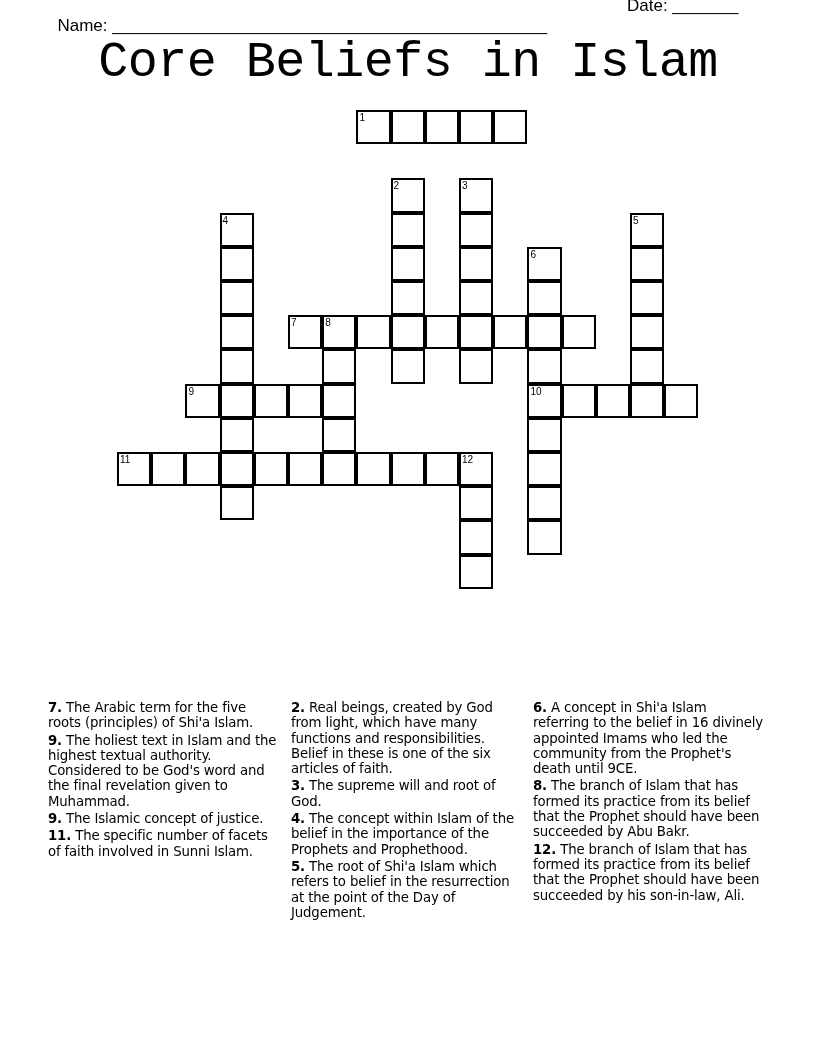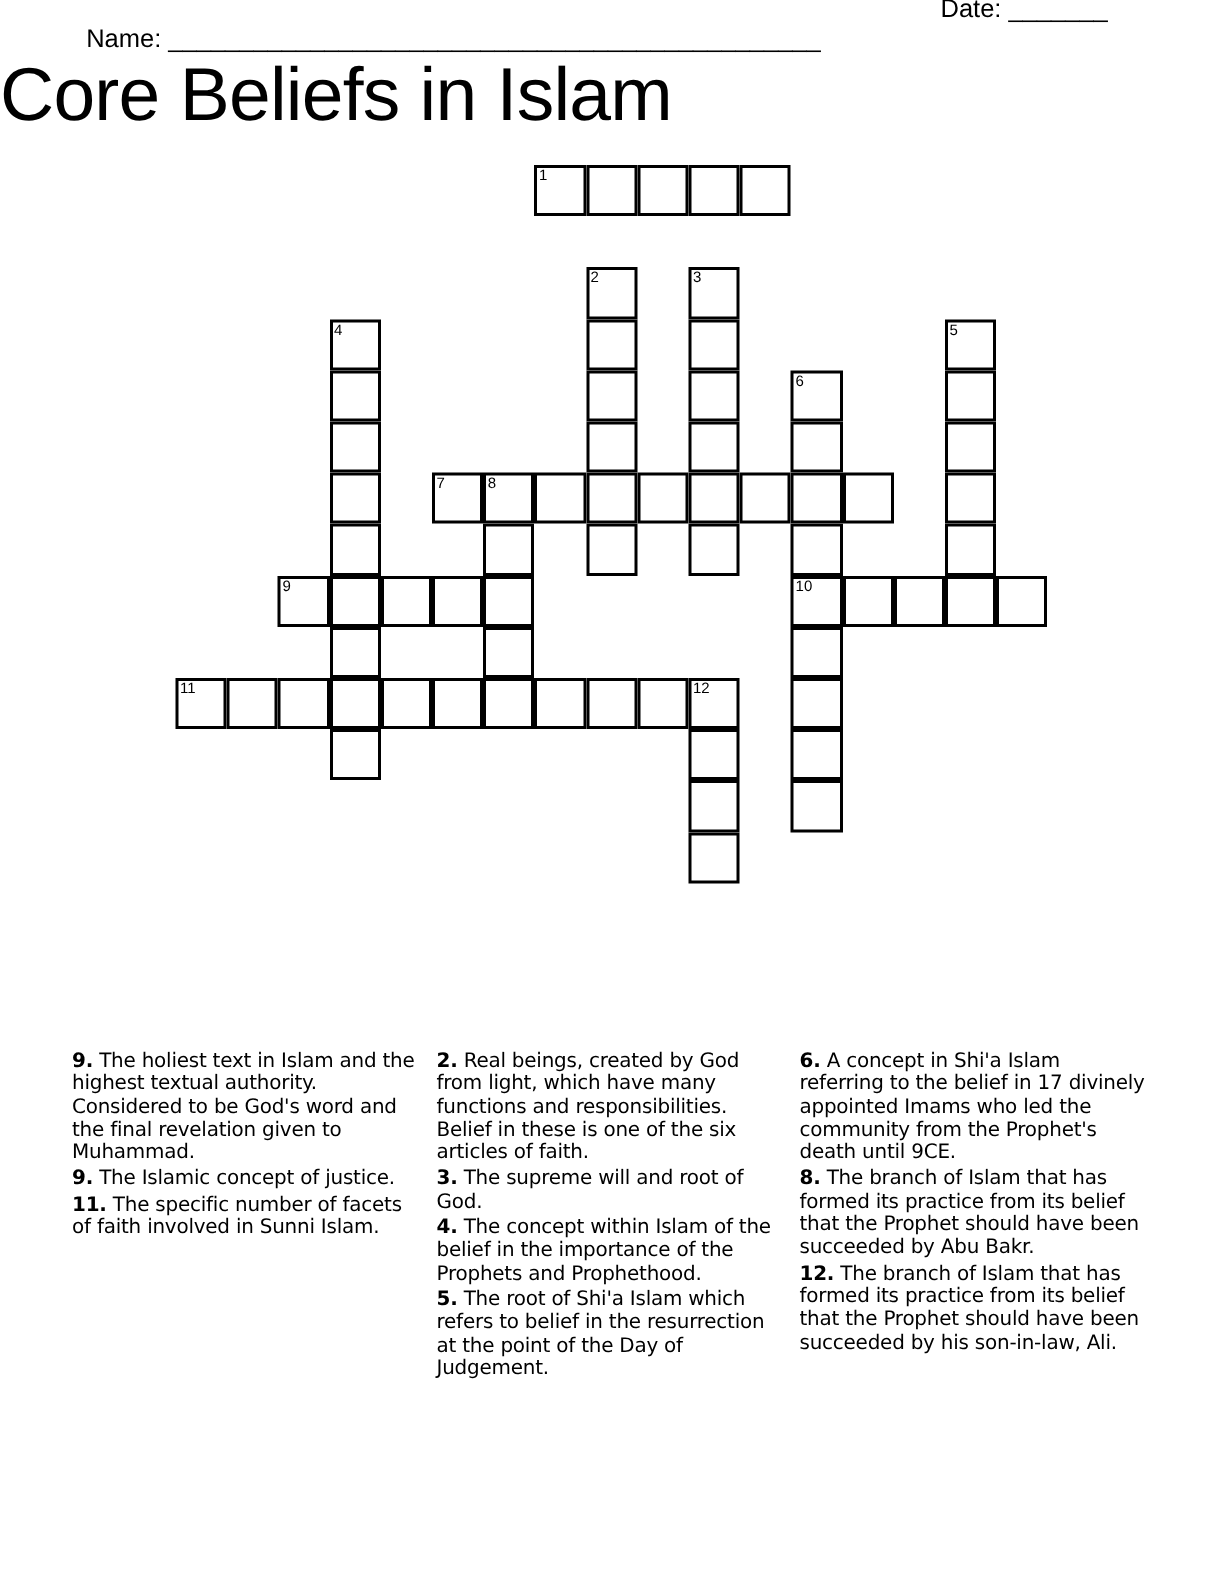--- a/index.html
+++ b/index.html
@@ -27,21 +27,22 @@
       position: absolute;
       left: 579px;
       top: 0;
       white-space: pre;
     }
     .title {
       position: absolute;
       top: 30px;
       left: 0;
       width: 816px;
-      font-family: Liberation Sans, sans-serif;
+      text-align: center;
+      font-family: Liberation Mono, monospace;
       font-size: 50px;
       line-height: 66px;
       letter-spacing: -0.5px;
     }
     .grid {
       position: absolute;
       left: 0;
       top: 0;
       width: 816px;
       height: 700px;
@@ -186,29 +187,30 @@
     <div class="cell" style="left: 424.8px; top: 452px;"></div>
     <div class="cell" style="left: 459px; top: 452px;">
       <span class="num">12</span>
     </div>
     <div class="cell" style="left: 459px; top: 486.2px;"></div>
     <div class="cell" style="left: 459px; top: 520.4px;"></div>
     <div class="cell" style="left: 459px; top: 554.6px;"></div>
   </div>
 
 <div class="clues col-across">
+  <div class="clue"><b>7.</b><span> The Arabic term for the five roots (principles) of Shi'a Islam.</span></div>
   <div class="clue"><b>9.</b><span> The holiest text in Islam and the highest textual authority. Considered to be God's word and the final revelation given to Muhammad.</span></div>
   <div class="clue"><b>9.</b><span> The Islamic concept of justice.</span></div>
   <div class="clue"><b>11.</b><span> The specific number of facets of faith involved in Sunni Islam.</span></div>
 </div>
 
 <div class="clues col-down">
   <div class="clue"><b>2.</b><span> Real beings, created by God from light, which have many functions and responsibilities. Belief in these is one of the six articles of faith.</span></div>
   <div class="clue"><b>3.</b><span> The supreme will and root of God.</span></div>
   <div class="clue"><b>4.</b><span> The concept within Islam of the belief in the importance of the Prophets and Prophethood.</span></div>
   <div class="clue"><b>5.</b><span> The root of Shi'a Islam which refers to belief in the resurrection at the point of the Day of Judgement.</span></div>
 </div>
 
 <div class="clues col-down2">
-  <div class="clue"><b>6.</b><span> A concept in Shi'a Islam referring to the belief in 17 divinely appointed Imams who led the community from the Prophet's death until 9CE.</span></div>
+  <div class="clue"><b>6.</b><span> A concept in Shi'a Islam referring to the belief in 16 divinely appointed Imams who led the community from the Prophet's death until 9CE.</span></div>
   <div class="clue"><b>8.</b><span> The branch of Islam that has formed its practice from its belief that the Prophet should have been succeeded by Abu Bakr.</span></div>
   <div class="clue"><b>12.</b><span> The branch of Islam that has formed its practice from its belief that the Prophet should have been succeeded by his son-in-law, Ali.</span></div>
 </div>
 
 </body></html>

